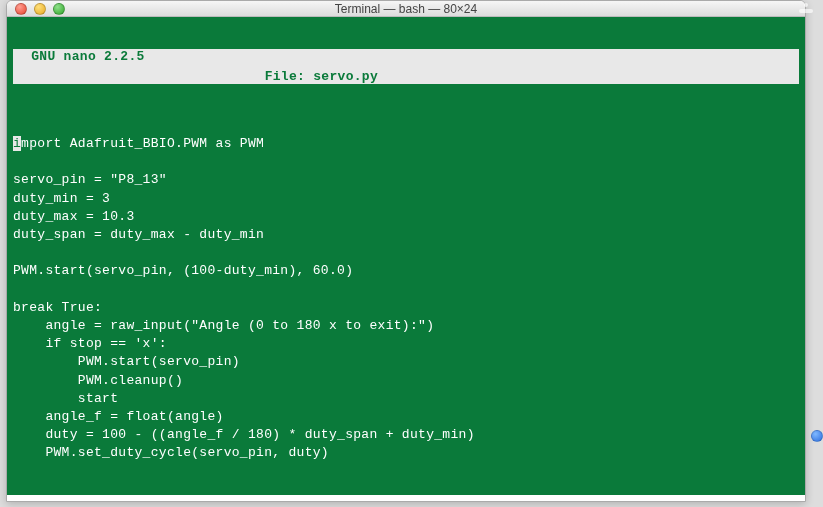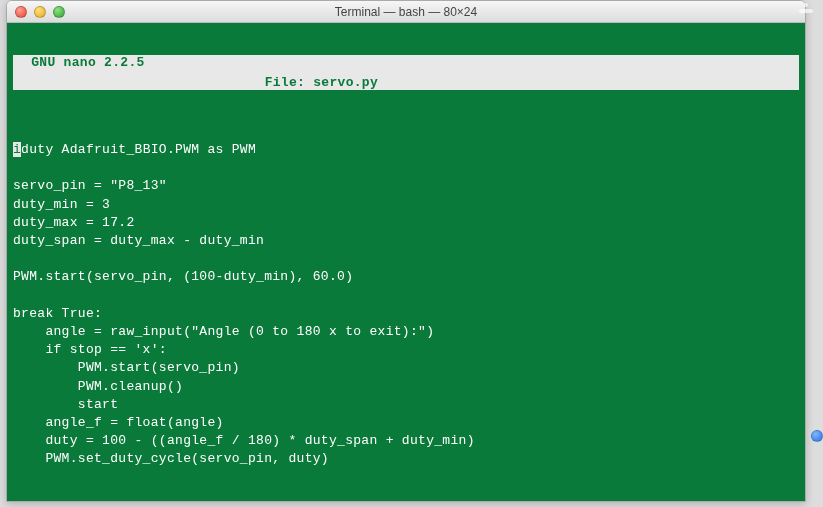--- a/index.html
+++ b/index.html
@@ -18,21 +18,21 @@
     top: 0;
     width: 800px;
     height: 502px;
     background: #fff;
     border: 1px solid #aaa;
     border-radius: 6px 6px 0 0;
     box-shadow: 0 2px 8px rgba(0,0,0,.2);
     overflow: hidden;
   }
   .titlebar {
-    height: 22px;
+    height: 16px;
     background: linear-gradient(#f6f6f6,#dcdcdc);
     border-bottom: 1px solid #bbb;
     display: flex;
     align-items: center;
     position: relative;
   }
   .traffic {
     display: flex;
     gap: 7px;
     padding-left: 8px;
@@ -132,25 +132,25 @@
     </div>
     <div class="title">Terminal — bash — 80×24</div>
   </div>
 
   <div class="term">
     <div class="header-line">
       <span class="header-left">  GNU nano 2.2.5</span>
       <span class="header-file">File: servo.py</span>
     </div>
 
-    <div class="code"><span class="cursor-char">i</span><span>duty Adafruit_BBIO.PWM as PWM</span>
+    <div class="code"><span class="cursor-char">i</span><span>mport Adafruit_BBIO.PWM as PWM</span>
 <span></span>
 <span>servo_pin = "P8_13"</span>
 <span>duty_min = 3</span>
-<span>duty_max = 17.2</span>
+<span>duty_max = 10.3</span>
 <span>duty_span = duty_max - duty_min</span>
 <span></span>
 <span>PWM.start(servo_pin, (100-duty_min), 60.0)</span>
 <span></span>
 <span>break True:</span>
 <span>    angle = raw_input("Angle (0 to 180 x to exit):")</span>
 <span>    if stop == 'x':</span>
 <span>        PWM.start(servo_pin)</span>
 <span>        PWM.cleanup()</span>
 <span>        start</span>

